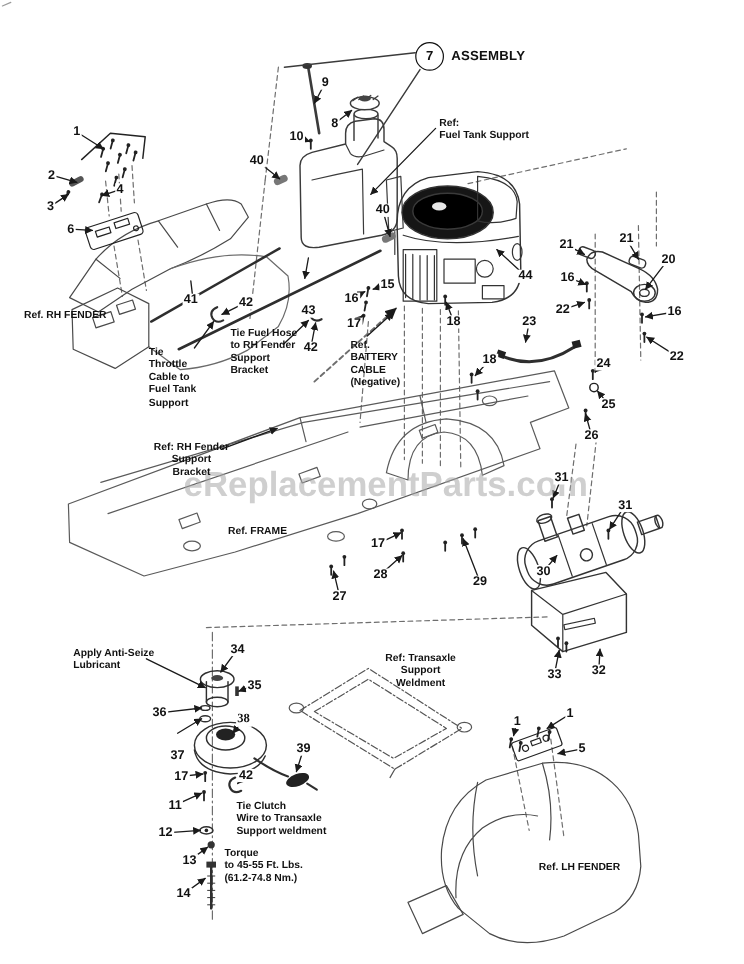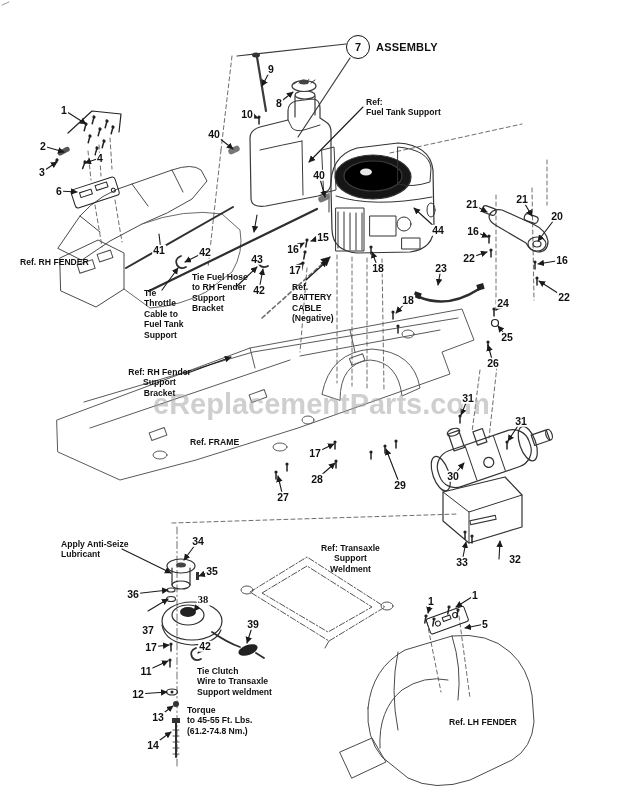--- a/index.html
+++ b/index.html
@@ -388,21 +388,21 @@
       <div class="callout" style="left: 503px; top: 303px;">24</div>
       <div class="callout" style="left: 507px; top: 337px;">25</div>
       <div class="callout" style="left: 493px; top: 363px;">26</div>
       <div class="callout" style="left: 315px; top: 453px;">17</div>
       <div class="callout" style="left: 317px; top: 479px;">28</div>
       <div class="callout" style="left: 283px; top: 497px;">27</div>
       <div class="callout" style="left: 400px; top: 485px;">29</div>
       <div class="callout" style="left: 468px; top: 398px;">31</div>
       <div class="callout" style="left: 521px; top: 421px;">31</div>
       <div class="callout" style="left: 453px; top: 476px;">30</div>
-      <div class="callout" style="left: 499px; top: 559px; margin-left: 16px;">32</div>
+      <div class="callout" style="left: 499px; top: 559px;">32</div>
       <div class="callout" style="left: 462px; top: 562px;">33</div>
       <div class="callout" style="left: 198px; top: 541px;">34</div>
       <div class="callout" style="left: 212px; top: 571px; text-align: right;">35</div>
       <div class="callout" style="left: 133px; top: 594px;">36</div>
       <div class="callout" style="left: 148px; top: 630px;">37</div>
       <div class="callout" style="left: 203px; top: 600px; font-family: Liberation Serif, serif;">38</div>
       <div class="callout" style="left: 253px; top: 624px;">39</div>
       <div class="callout" style="left: 151px; top: 647px;">17</div>
       <div class="callout" style="left: 205px; top: 646px;">42</div>
       <div class="callout" style="left: 146px; top: 671px;">11</div>
@@ -415,21 +415,21 @@
     </div>
 
   <div id="note-layer">
       <div class="note" style="left: 20px; top: 257px;">
         <div>Ref. RH FENDER</div>
       </div>
       <div class="note" style="left: 366px; top: 97px;">
         <div>Ref:</div>
         <div>Fuel Tank Support</div>
       </div>
-      <div class="note" style="left: 144px; top: 288px;">
+      <div class="note" style="left: 124px; top: 288px;">
         <div>Tie</div>
         <div>Throttle</div>
         <div>Cable to</div>
         <div>Fuel Tank</div>
         <div>Support</div>
       </div>
       <div class="note" style="left: 192px; top: 272px;">
         <div>Tie Fuel Hose</div>
         <div>to RH Fender</div>
         <div>Support</div>

